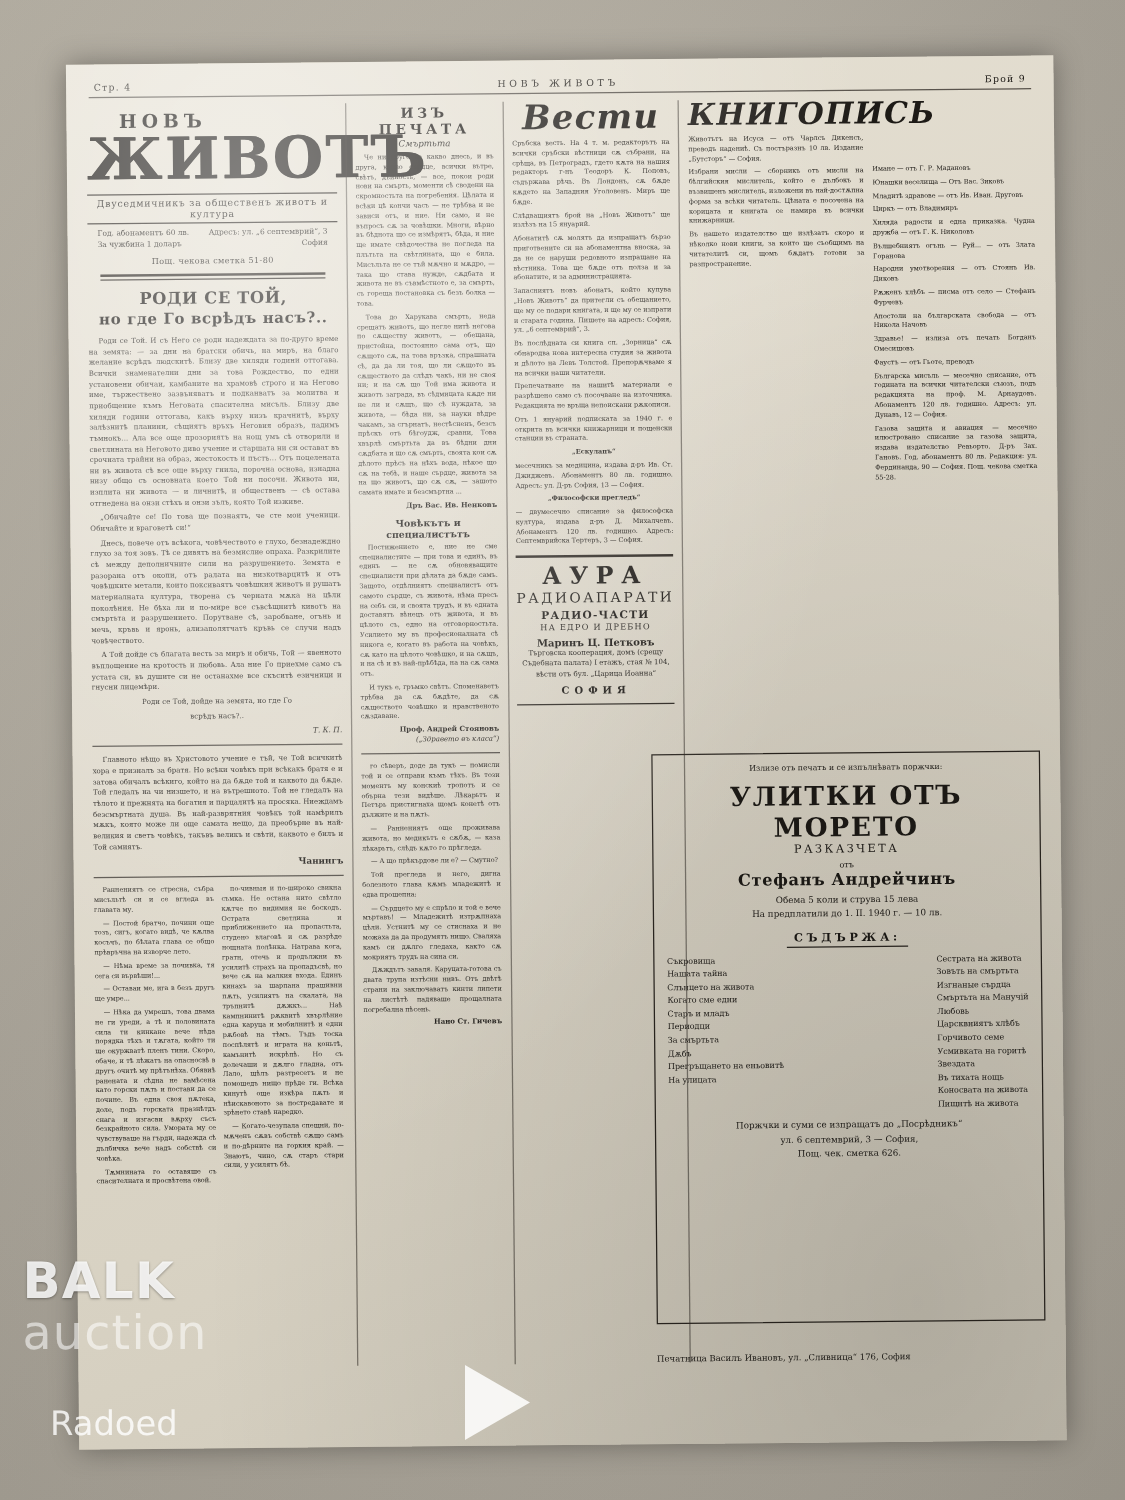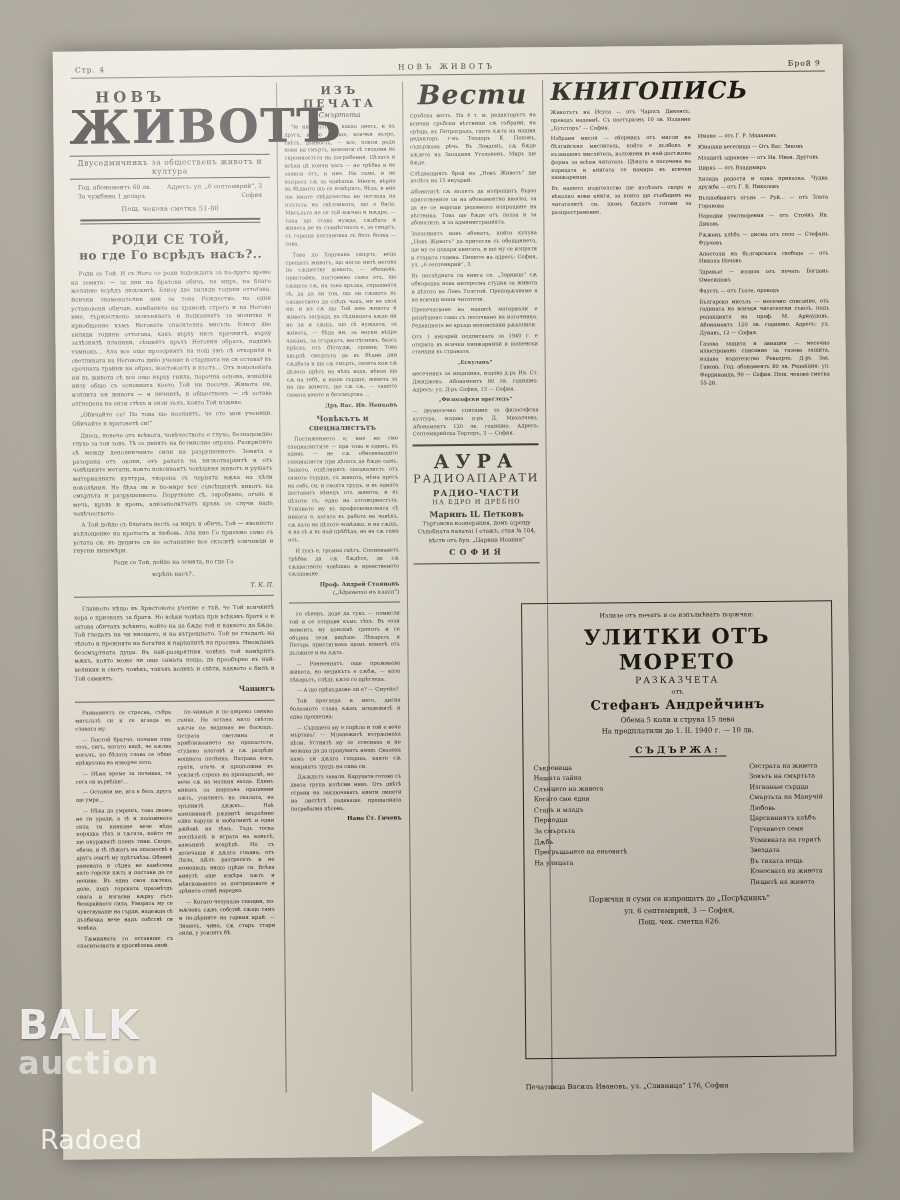--- a/index.html
+++ b/index.html
@@ -120,21 +120,21 @@
 
   
   .imprint{position:absolute;left:463px;bottom:64px;font-size:6.8px;}
 
   
   #wm{position:absolute;left:0;top:0;width:900px;height:1200px;pointer-events:none;z-index:60;}
   .wm-text{position:absolute;left:18px;top:1002px;font-family:"DejaVu Sans",sans-serif;
     font-size:40px;font-weight:bold;color:rgba(255,255,255,0.85);letter-spacing:1px;
     text-shadow:0 1px 2px rgba(0,0,0,.35);}
   .wm-text2{position:absolute;left:18px;top:1044px;font-family:"DejaVu Sans",sans-serif;
-    font-size:32px;font-weight:bold;color:rgba(255,255,255,0.55);letter-spacing:1px;}
+    font-size:38px;font-weight:normal;color:rgba(255,255,255,0.55);letter-spacing:1px;}
   .wm-text3{position:absolute;left:40px;top:1124px;font-family:"DejaVu Sans",sans-serif;
     font-size:27px;color:rgba(255,255,255,0.8);}
   .wm-play{position:absolute;left:372px;top:1092px;width:0;height:0;
     border-left:52px solid rgba(255,255,255,0.85);
     border-top:30px solid transparent;border-bottom:30px solid transparent;}
 </style>
 </head>
 <body>
 
 <div id="photo">

